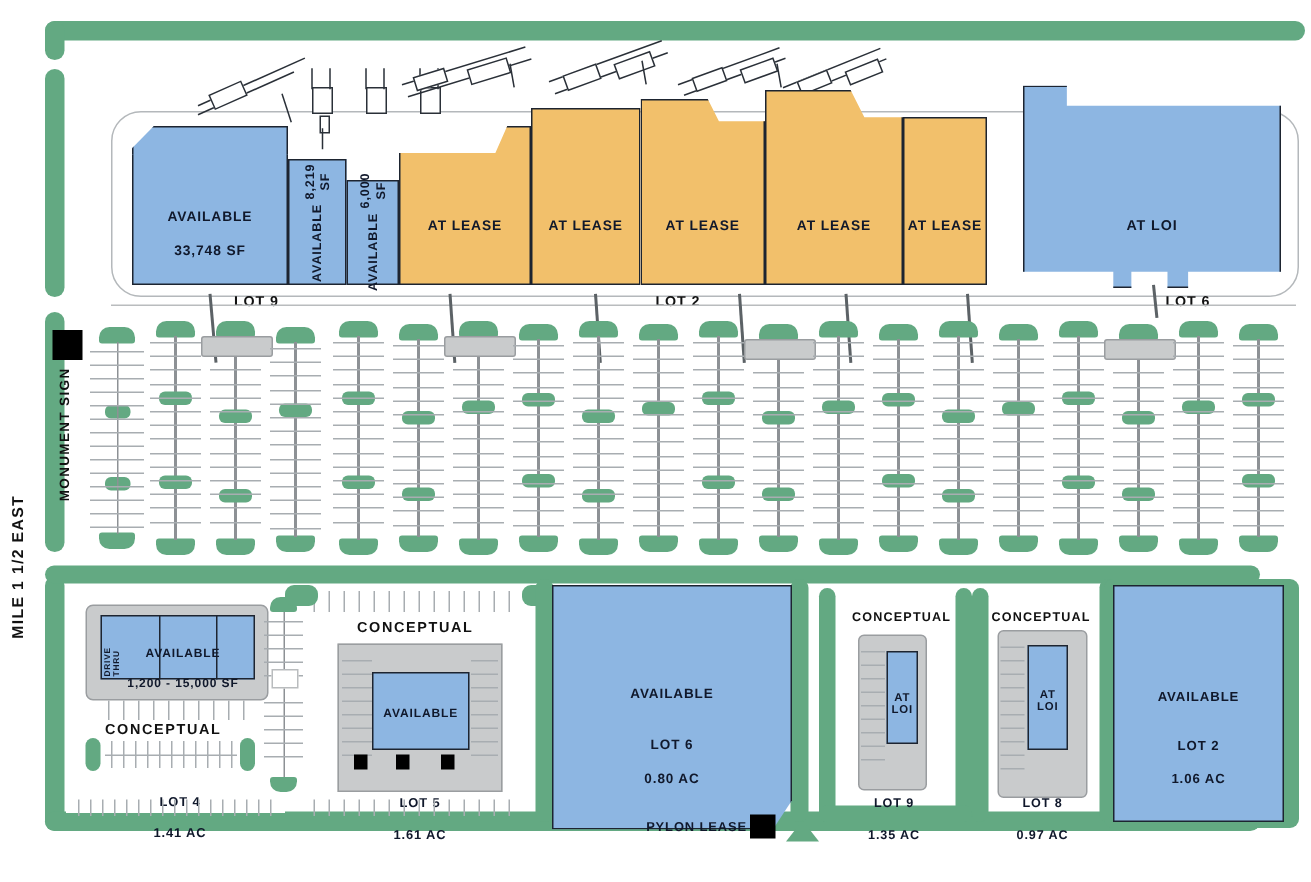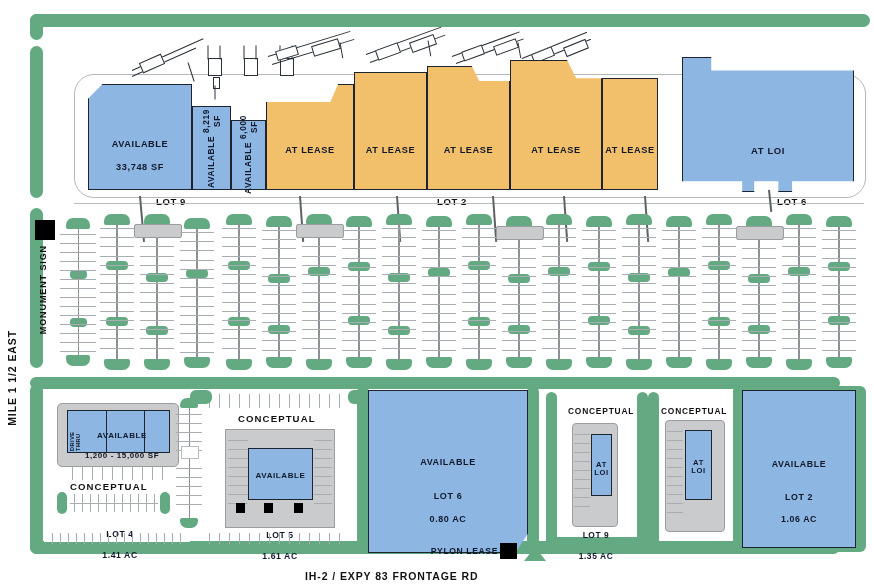--- a/index.html
+++ b/index.html
@@ -824,25 +824,28 @@
       <div class="hline" style="left:0;top:15px;width:16px;"></div>
     <div class="hline" style="left:0;top:24px;width:16px;"></div>
       <div class="hline" style="left:0;top:33px;width:16px;"></div>
     <div class="hline" style="left:0;top:42px;width:16px;"></div>
       <div class="hline" style="left:0;top:51px;width:16px;"></div>
     <div class="hline" style="left:0;top:60px;width:16px;"></div>
       <div class="hline" style="left:0;top:69px;width:16px;"></div>
     <div class="hline" style="left:0;top:78px;width:16px;"></div>
       <div class="hline" style="left:0;top:87px;width:16px;"></div>
   </div>
+  <div class="lbl" style="left:655px;top:519px;width:80px;font-size:8.4px;">
+    <span>LOT 8</span><br>
+    <span>0.97 AC</span>
+  </div>
 
   <div class="greenband abs" style="left:736px;top:386px;width:130px;height:166px;border-radius:6px;"></div>
   <div class="bldg blue abs" style="left:742px;top:390px;width:114px;height:158px;"></div>
   <div class="lbl" style="left:742px;top:448px;width:114px;font-size:8.8px;">
     <span>AVAILABLE</span><br><br>
     <span>LOT 2</span><br>
     <span>1.06 AC</span>
   </div>
 
   <div class="roadlabel side" style="left:6px;top:330px;">MILE 1 1/2 EAST</div>
-  <div class="roadlabel" style="left:305px;top:570px;">IH-2 / EXPY 83 FRONTAGE RD</div>
 
 </div>
 
 </body></html>

